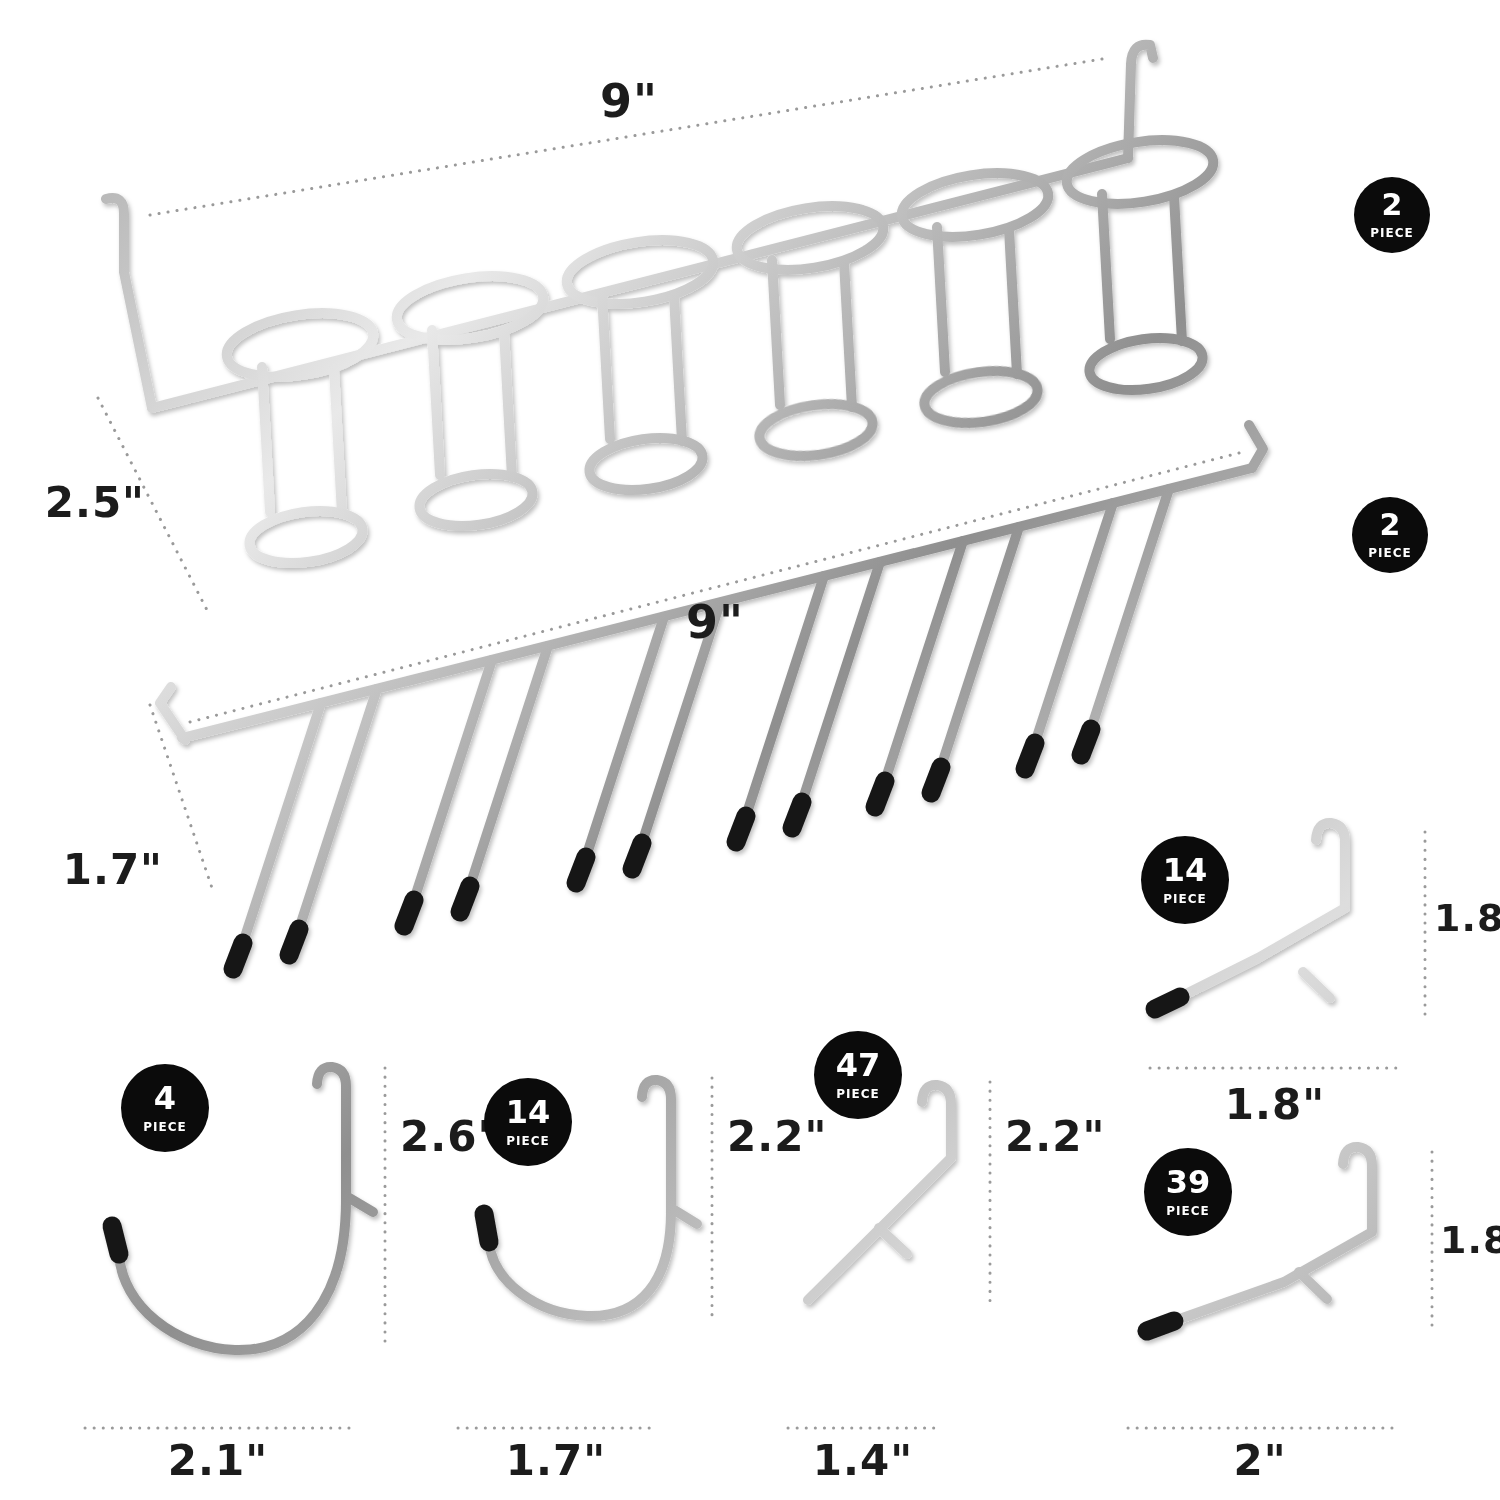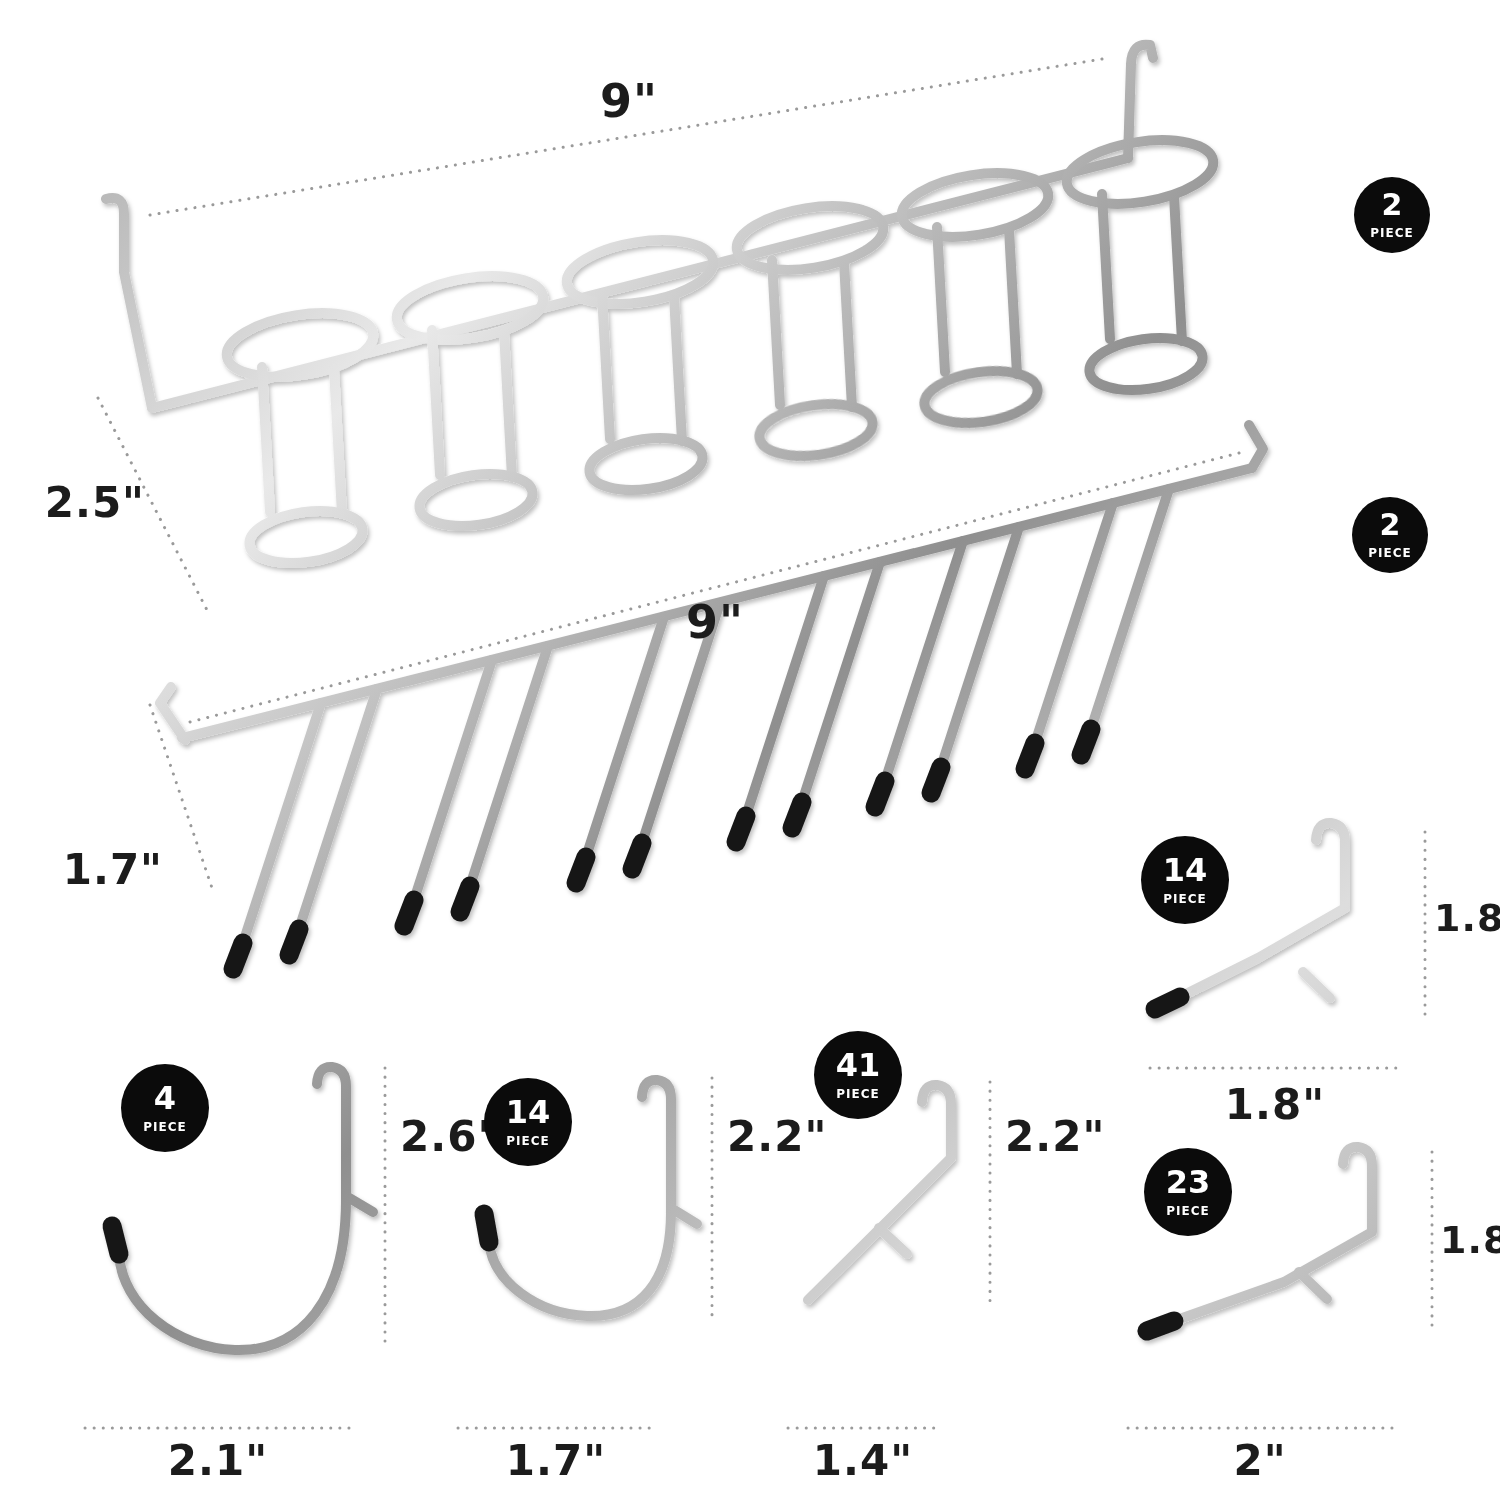--- a/index.html
+++ b/index.html
@@ -191,21 +191,21 @@
   </div>
   <div class="badge badge-lg" style="left:121px;top:1064px">
     <span class="badge-num">4</span>
     <span class="badge-unit">PIECE</span>
   </div>
   <div class="badge badge-lg" style="left:484px;top:1078px">
     <span class="badge-num">14</span>
     <span class="badge-unit">PIECE</span>
   </div>
   <div class="badge badge-lg" style="left:814px;top:1031px">
-    <span class="badge-num">41</span>
+    <span class="badge-num">47</span>
     <span class="badge-unit">PIECE</span>
   </div>
   <div class="badge badge-lg" style="left:1144px;top:1148px">
-    <span class="badge-num">23</span>
+    <span class="badge-num">39</span>
     <span class="badge-unit">PIECE</span>
   </div>
 
 </div>
 
 </body></html>

